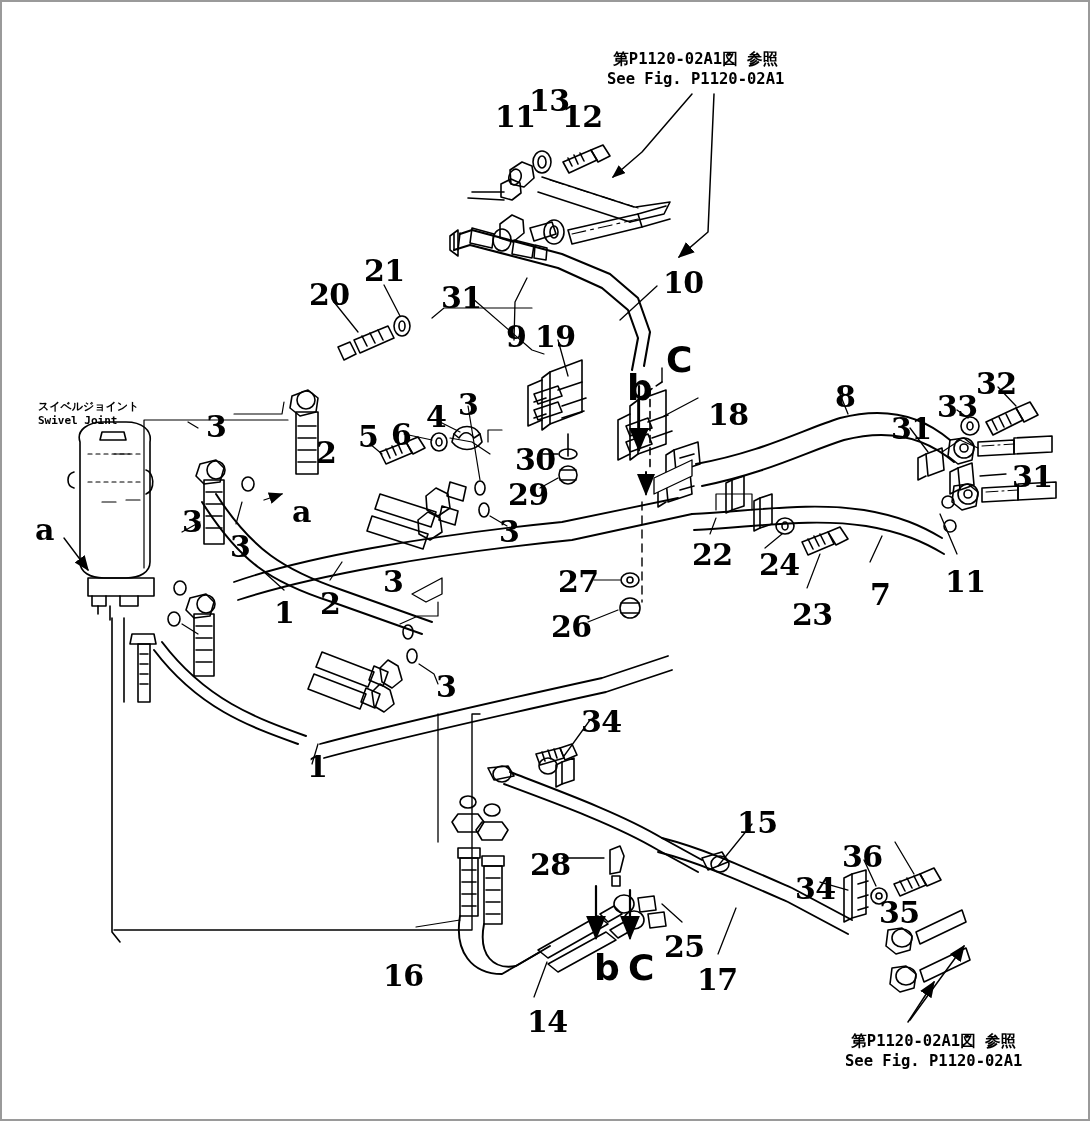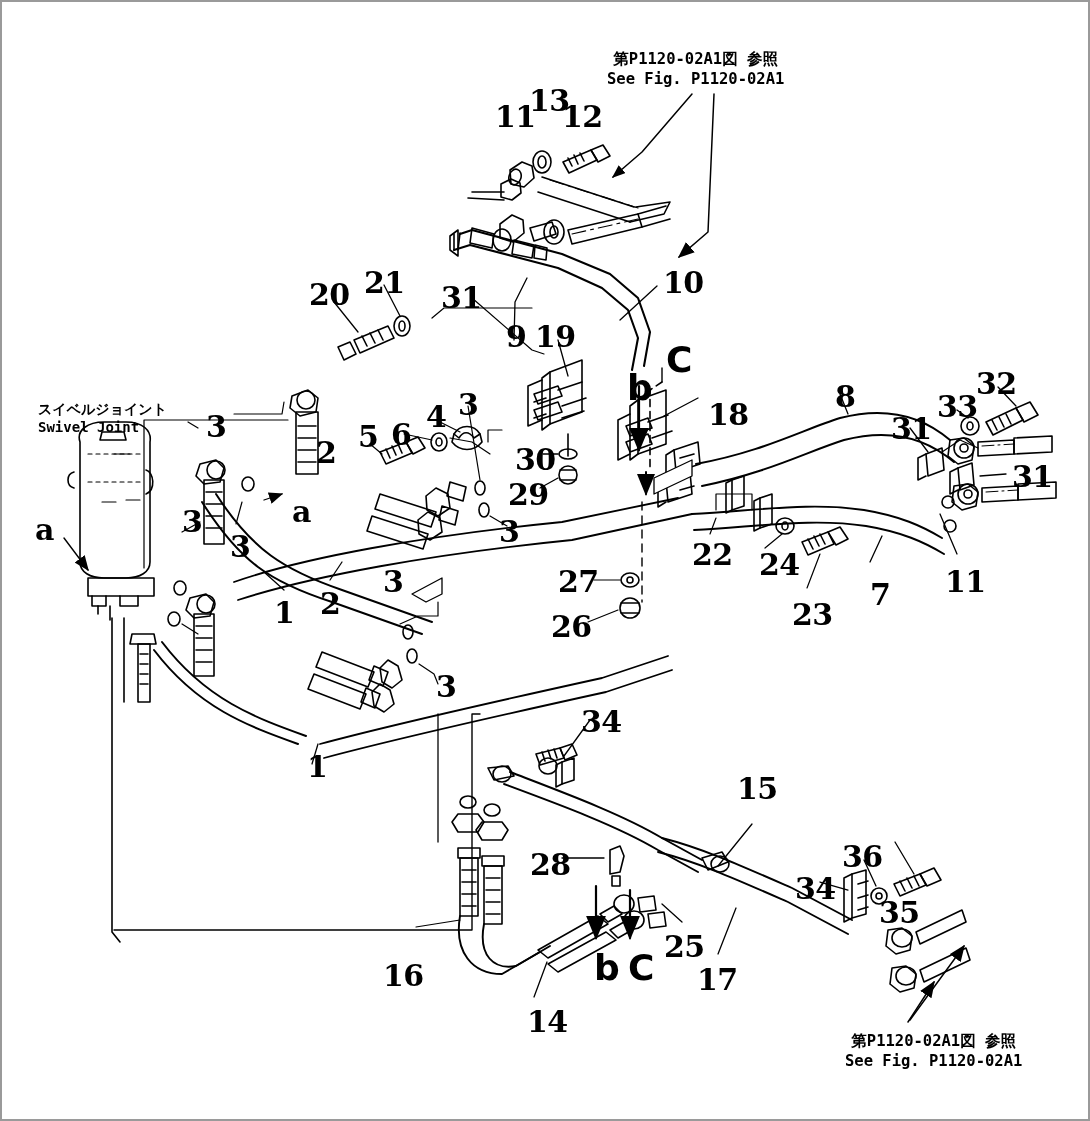--- a/index.html
+++ b/index.html
@@ -50,21 +50,21 @@
     font-size: 15.5px;
     line-height: 1.28;
     white-space: nowrap;
   }
   .noteblock .jp { letter-spacing: 0px; text-align: center; }
   .label-jp {
     position: absolute;
     color: #000;
     font-family: "DejaVu Sans Mono", monospace;
     font-weight: 700;
-    font-size: 14px;
+    font-size: 11px;
     line-height: 1.3;
     white-space: nowrap;
   }
 </style>
 </head>
 <body>
 
 <div id="page">
 
   <svg id="drawing" viewBox="0 0 1090 1121">
@@ -468,21 +468,21 @@
   <div class="noteblock" id="note-1" style="left: 843px; top: 1030px;">
     <div class="jp">第P1120-02A1図 参照</div>
     <div>See Fig. P1120-02A1</div>
   </div>
 
   <div id="callout-layer">
       <div class="callout" style="left: 493px; top: 100px;">11</div>
       <div class="callout" style="left: 527px; top: 84px; text-align: center;">13</div>
       <div class="callout" style="left: 560px; top: 100px;">12</div>
       <div class="callout" style="left: 307px; top: 278px;">20</div>
-      <div class="callout" style="left: 362px; top: 266px;">21</div>
+      <div class="callout" style="left: 362px; top: 254px;">21</div>
       <div class="callout" style="left: 439px; top: 281px;">31</div>
       <div class="callout" style="left: 661px; top: 266px;">10</div>
       <div class="callout" style="left: 504px; top: 320px;">9</div>
       <div class="callout" style="left: 533px; top: 320px;">19</div>
       <div class="callout" style="left: 204px; top: 410px;">3</div>
       <div class="callout" style="left: 314px; top: 436px;">2</div>
       <div class="callout" style="left: 389px; top: 418px;">6</div>
       <div class="callout" style="left: 424px; top: 400px;">4</div>
       <div class="callout" style="left: 456px; top: 388px;">3</div>
       <div class="callout" style="left: 356px; top: 420px;">5</div>
@@ -505,21 +505,21 @@
       <div class="callout" style="left: 868px; top: 578px;">7</div>
       <div class="callout" style="left: 943px; top: 565px;">11</div>
       <div class="callout" style="left: 272px; top: 596px;">1</div>
       <div class="callout" style="left: 318px; top: 587px;">2</div>
       <div class="callout" style="left: 381px; top: 565px;">3</div>
       <div class="callout" style="left: 434px; top: 670px;">3</div>
       <div class="callout" style="left: 556px; top: 565px;">27</div>
       <div class="callout" style="left: 549px; top: 610px;">26</div>
       <div class="callout" style="left: 305px; top: 750px;">1</div>
       <div class="callout" style="left: 579px; top: 705px;">34</div>
-      <div class="callout" style="left: 735px; top: 772px; text-align: center;">15</div>
+      <div class="callout" style="left: 735px; top: 806px; text-align: center;">15</div>
       <div class="callout" style="left: 528px; top: 848px;">28</div>
       <div class="callout" style="left: 840px; top: 840px;">36</div>
       <div class="callout" style="left: 877px; top: 864px; margin-top: 32px;">35</div>
       <div class="callout" style="left: 793px; top: 872px;">34</div>
       <div class="callout" style="left: 662px; top: 930px;">25</div>
       <div class="callout" style="left: 381px; top: 925px; margin-top: 34px;">16</div>
       <div class="callout" style="left: 695px; top: 963px;">17</div>
       <div class="callout" style="left: 525px; top: 1005px;">14</div>
     </div>
   <div id="marker-layer">

